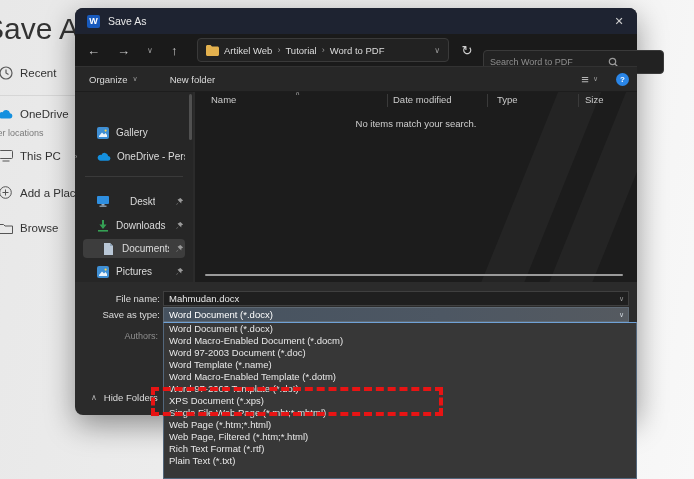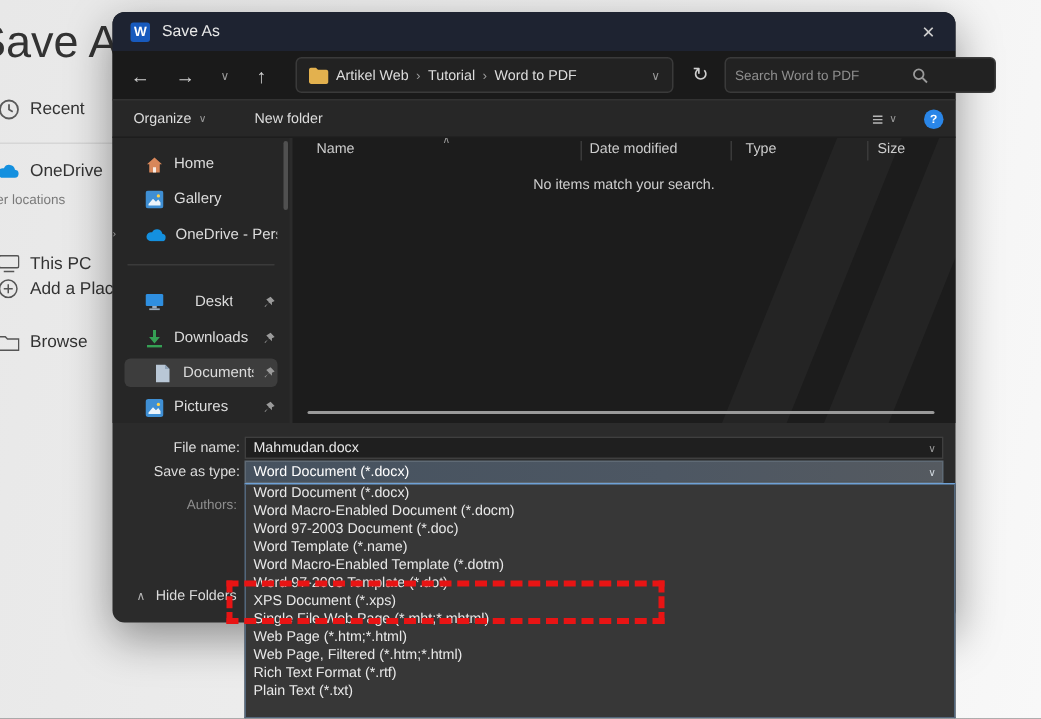--- a/index.html
+++ b/index.html
@@ -29,21 +29,21 @@
 
   .navbar { position:absolute; left:0; top:26px; width:100%; height:32px; background:#1a1a1a; }
   .nav-ico { position:absolute; top:0; height:32px; display:flex; align-items:center; color:#cfcfcf; font-size:13px; }
   .box { background:#222; border:1px solid #3a3a3a; border-radius:4px; }
   .breadcrumb { position:absolute; left:122px; top:4px; width:252px; height:24px; display:flex; align-items:center;
                 gap:5px; padding:0 8px; font-size:9.5px; color:#ddd; }
   .crumb-sep { color:#9a9a9a; font-size:9px; }
   .bc-chev { margin-left:auto; color:#9a9a9a; font-size:8px; }
   .refresh { position:absolute; left:381px; top:4px; height:24px; width:22px; display:flex; align-items:center;
              justify-content:center; color:#cfcfcf; font-size:13px; }
-  .searchbox { position:absolute; left:408px; top:4px; width:181px; height:24px; display:flex; align-items:center; }
+  .searchbox { position:absolute; left:408px; top:16px; width:181px; height:24px; display:flex; align-items:center; }
   .searchbox input { background:transparent; border:none; outline:none; color:#cfcfcf; font-size:9px;
                      padding:0 6px; width:124px; font-family:inherit; }
   .searchbox input::placeholder { color:#8f8f8f; }
 
   .toolbar { position:absolute; left:0; top:58px; width:100%; height:26px; background:#272727;
              border-top:1px solid #323232; border-bottom:1px solid #1d1d1d; display:flex; align-items:center; }
   .tb-item { color:#dcdcdc; font-size:9.5px; display:flex; align-items:center; gap:5px; }
   .chev { color:#9a9a9a; font-size:7px; }
 
   .main { position:absolute; left:0; top:84px; width:100%; height:190px; }
@@ -108,21 +108,21 @@
   <div class="bs-divider"></div>
   <div class="bs-item" style="top:108px;">
     <span class="bs-icon">
       <svg width="15" height="10" viewBox="0 0 15 10">
           <path d="M4 9.5 a3.2 3.2 0 1 1 .6-6.3 A3.9 3.9 0 0 1 12 4.2 A2.6 2.6 0 0 1 11.4 9.5 Z" fill="#1490df"></path>
         </svg>
     </span>
     <span>OneDrive</span>
   </div>
   <div class="bs-section">Other locations</div>
-  <div class="bs-item" style="top:150px;margin-top:20px;">
+  <div class="bs-item" style="top:150px;">
     <span class="bs-icon">
       <svg width="14" height="12" viewBox="0 0 14 12">
           <rect x=".5" y=".5" width="13" height="8" rx="1" fill="none" stroke="#555" stroke-width="1"></rect>
           <rect x="3.5" y="10.5" width="7" height="1" fill="#555"></rect>
         </svg>
     </span>
     <span>This PC</span>
   </div>
   <div class="bs-item" style="top:186px;">
     <span class="bs-icon">
@@ -190,29 +190,20 @@
       </span>
       <span class="tb-item" style="margin-left:auto; margin-right:8px; gap:4px;">
         <span style="color:#b5b5b5; font-size:13px;">≡</span>
         <span class="chev">∨</span>
         <span style="width:13px;height:13px;border-radius:50%;background:#2a86e8;color:#fff;font-size:8px;font-weight:bold;display:inline-flex;align-items:center;justify-content:center;margin-left:14px;">?</span>
       </span>
     </div>
 
     <div class="main">
       <div class="sidebar">
-        <div class="sb-item" style="top:8px;">
-          <span class="sb-icon">
-            <svg width="12" height="12" viewBox="0 0 12 12">
-                <path d="M6 1 L11 5.5 H9.5 V11 H2.5 V5.5 H1 Z" fill="#d8875a"></path>
-                <rect x="5" y="7.5" width="2" height="3.5" fill="#fff" opacity=".85"></rect>
-              </svg>
-          </span>
-          <span class="sb-label">Home</span>
-        </div>
         <div class="sb-item" style="top:31px;">
           <span class="sb-icon">
             <svg width="12" height="12" viewBox="0 0 12 12">
                 <rect width="12" height="12" rx="2" fill="#3f8fd4"></rect>
                 <path d="M2 9 L5 5.5 L7 7.5 L8.5 6 L10 8 V10 H2 Z" fill="#fff" opacity=".9"></path>
                 <circle cx="8.6" cy="3.6" r="1.1" fill="#ffd24a"></circle>
               </svg>
           </span>
           <span class="sb-label">Gallery</span>
         </div>

